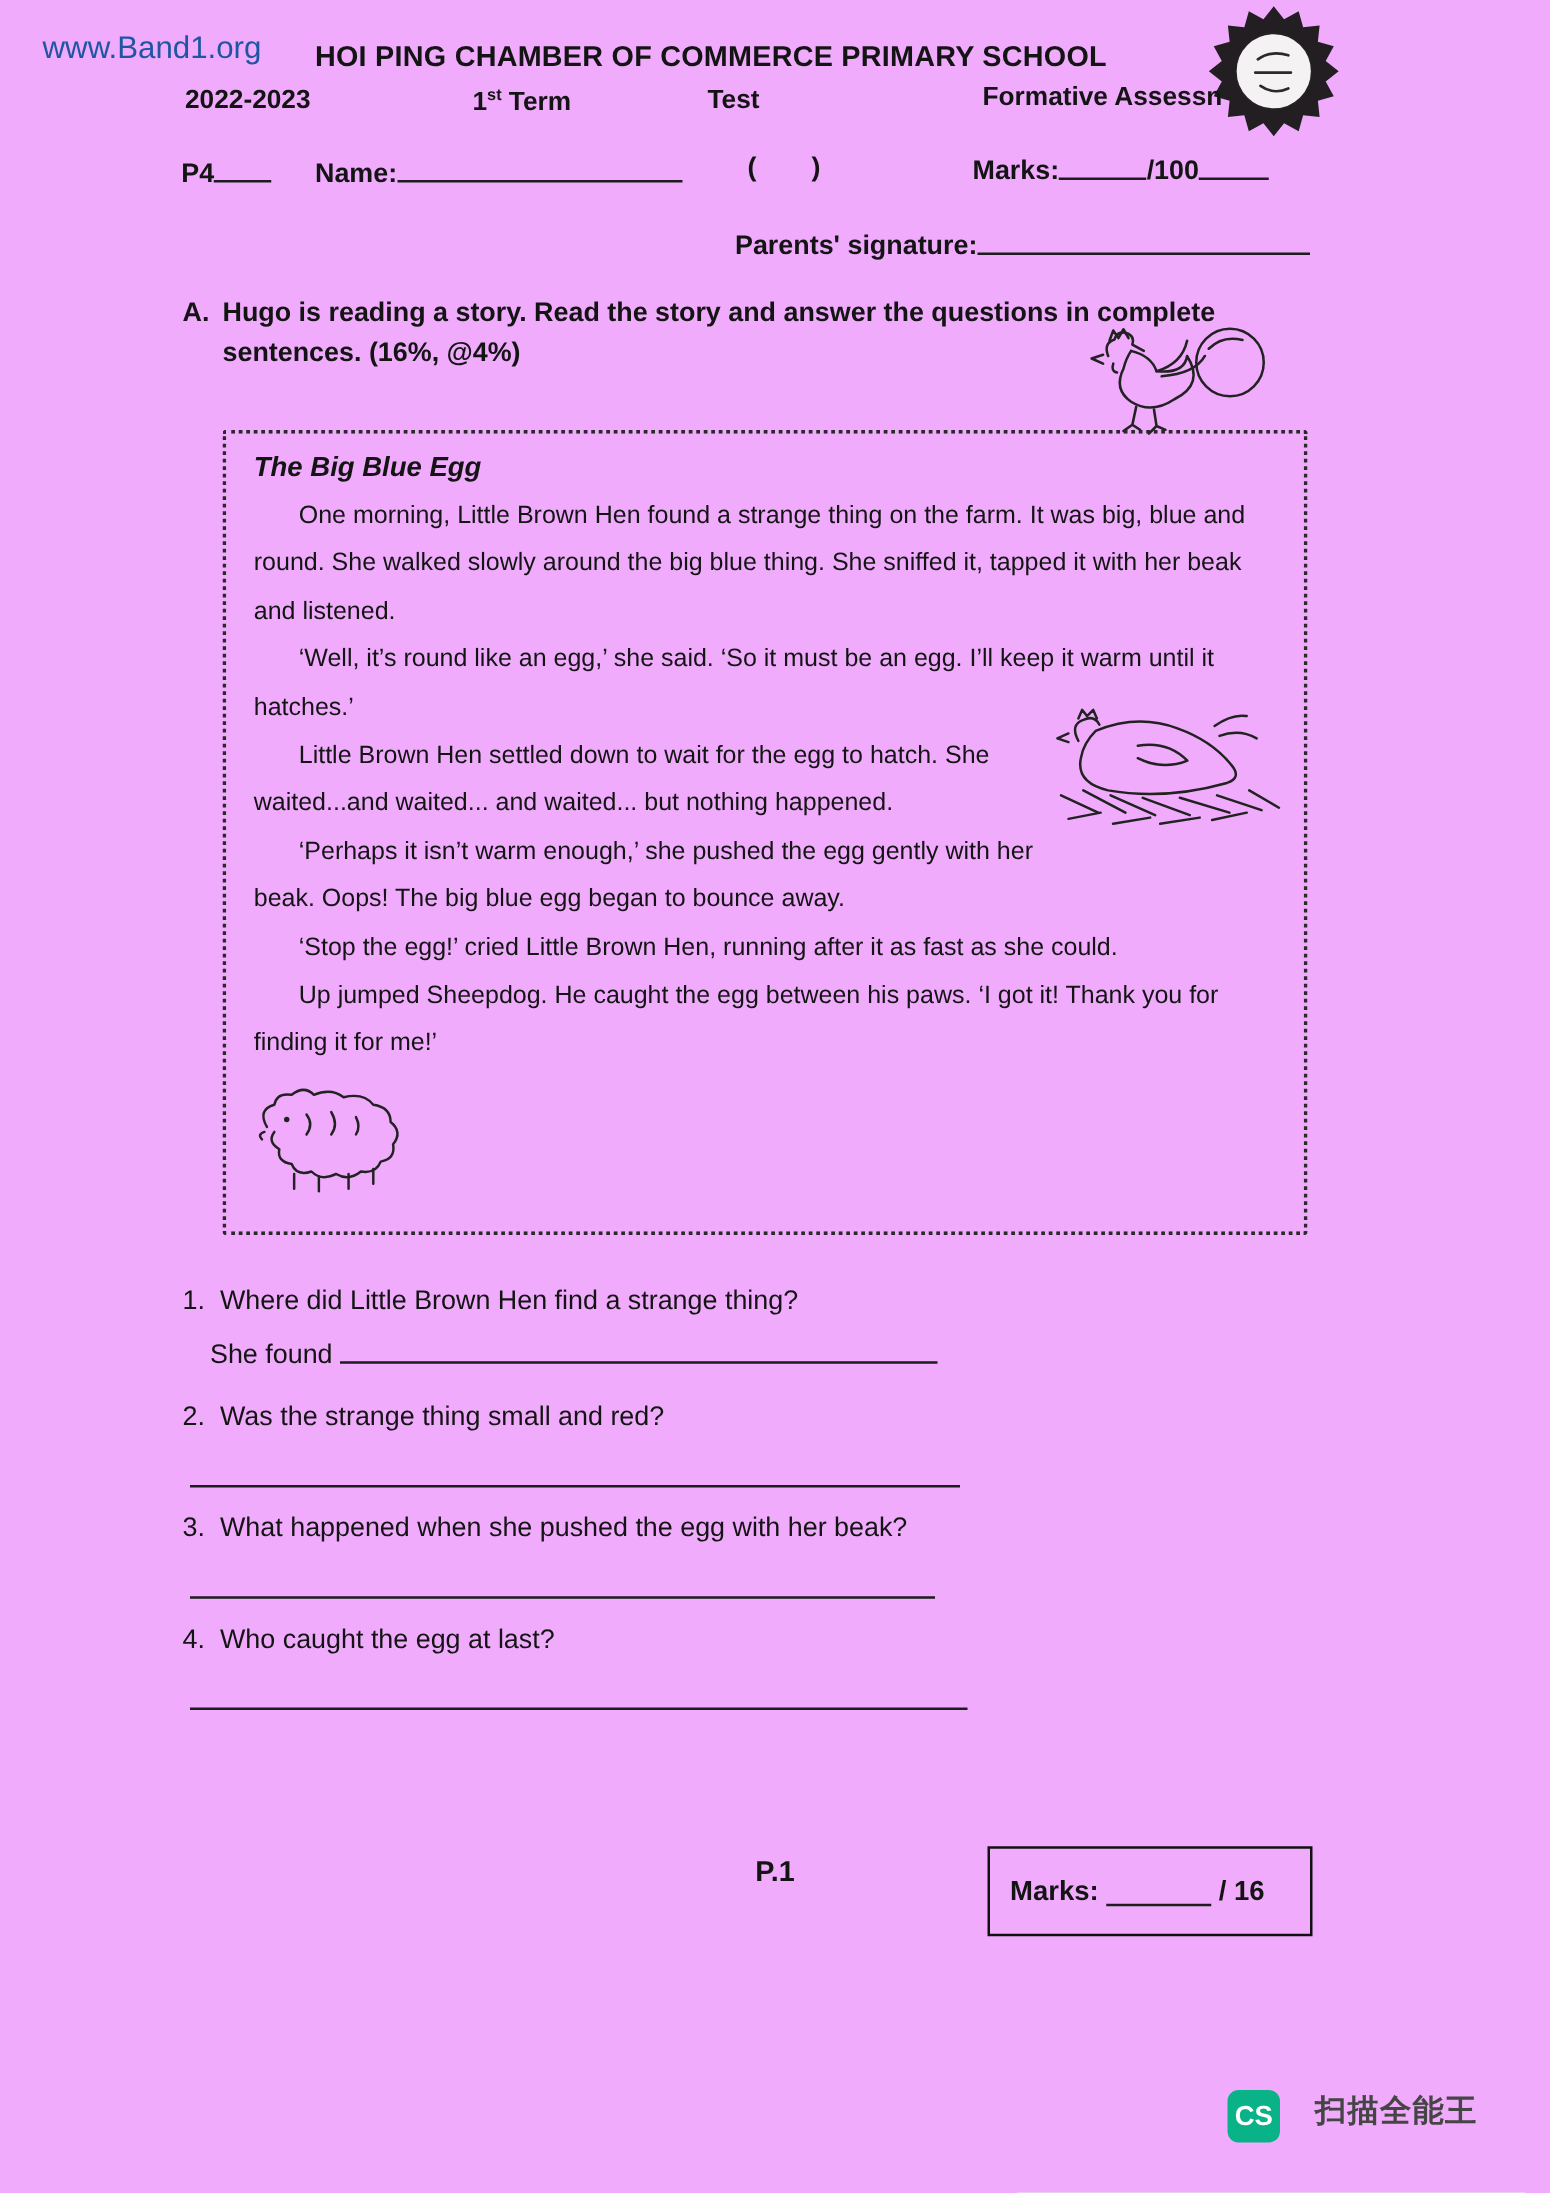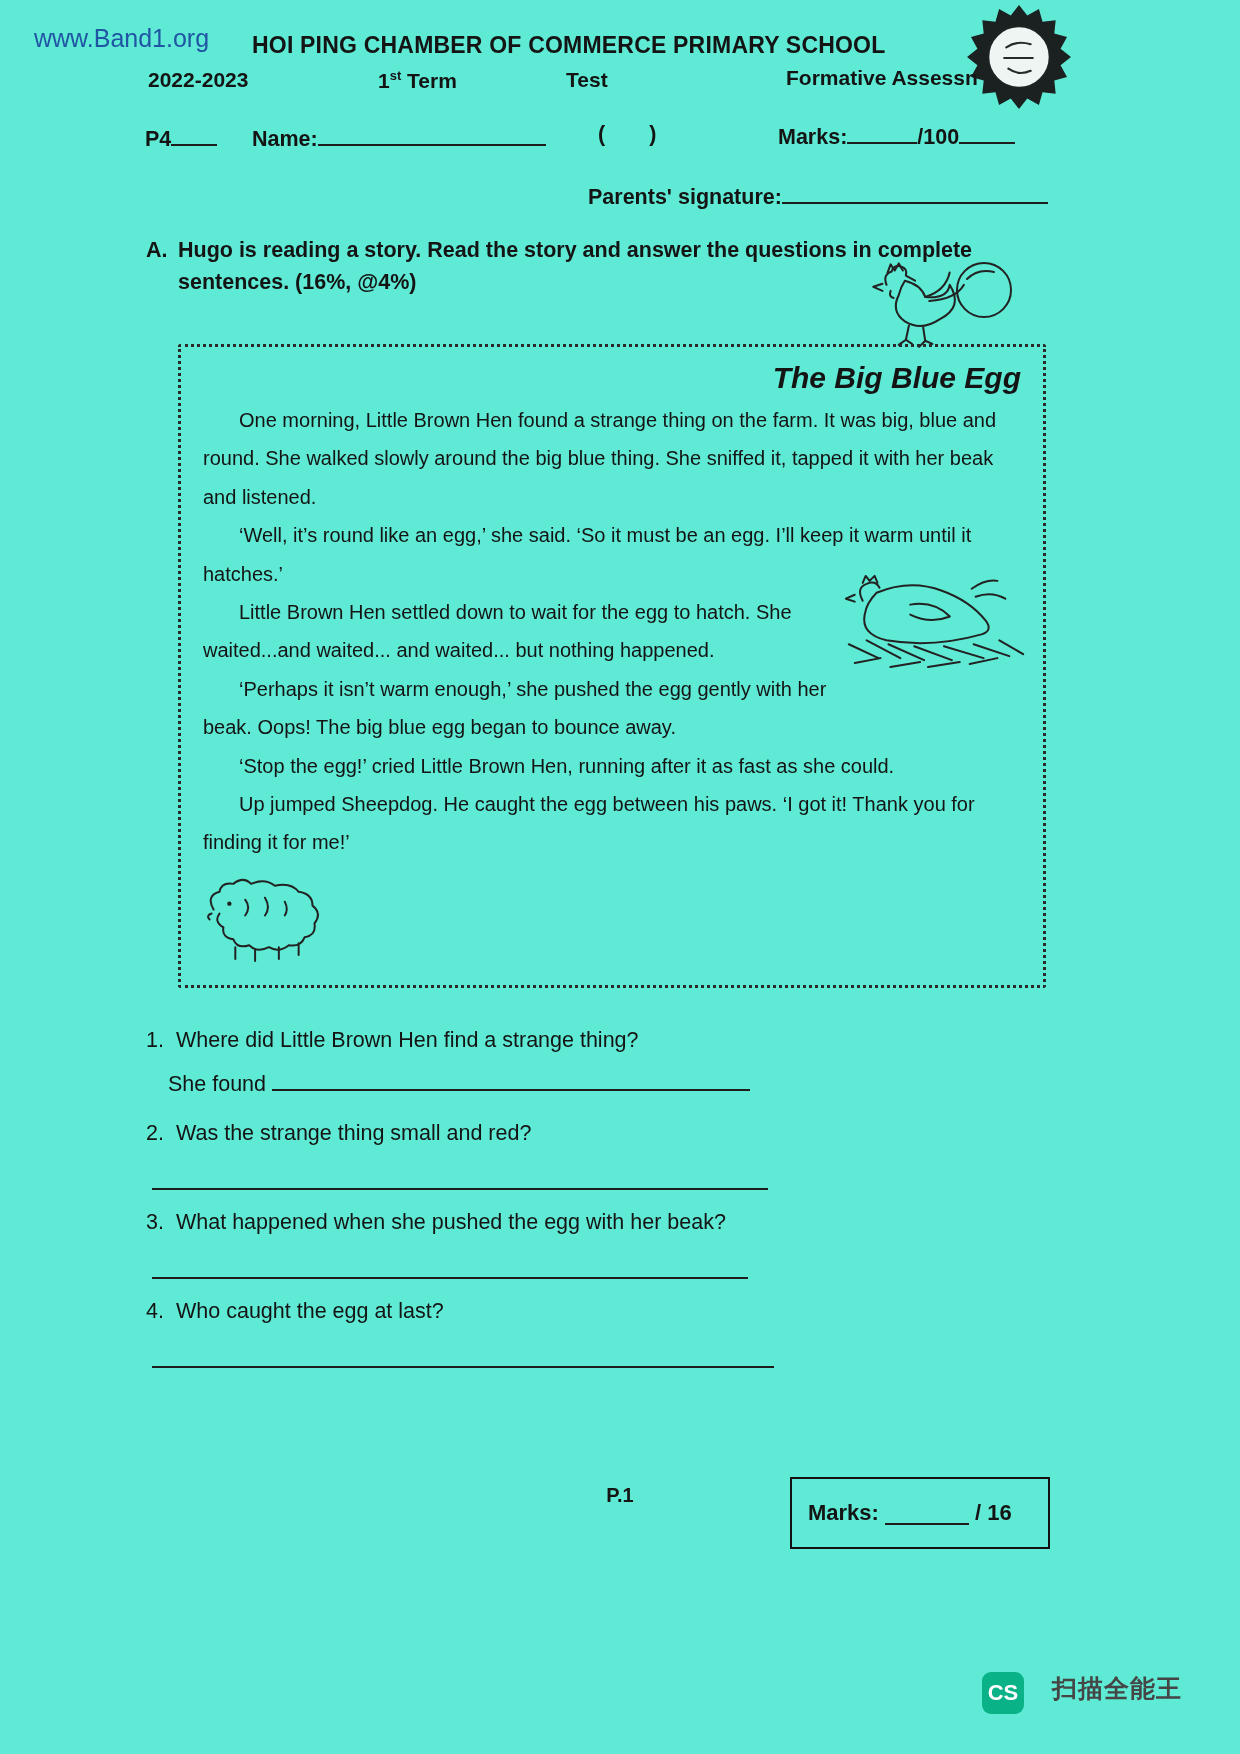--- a/index.html
+++ b/index.html
@@ -1,20 +1,20 @@
 <!DOCTYPE html>
 <html><head>
 <meta charset="utf-8">
 <style>
   html,body{margin:0;padding:0;background:#e9e9e9;}
   .page{
     position:relative;
     width:1240px;height:1754px;
     margin:0 auto;
-    background:#5eead4;
+    background:#f0abfc;
     font-family:"Liberation Sans", sans-serif;
     color:#141414;
     overflow:hidden;
   }
   .abs{position:absolute;}
   .line{display:inline-block;border-bottom:2.5px solid #1d1d1d;height:1em;vertical-align:baseline;}
 
   .band1{left:34px;top:24px;font-size:25px;color:#2055a4;}
   .school{left:252px;top:32px;font-size:23px;font-weight:bold;letter-spacing:.2px;}
   .hdr2{font-size:21px;font-weight:bold;}
@@ -37,33 +37,33 @@
   .secA .lab{width:32px;flex:0 0 32px;}
 
   .rooster{left:856px;top:246px;width:112px;height:102px;}
   .ball{left:952px;top:258px;width:64px;height:64px;}
 
   .storybox{
     left:178px;top:344px;width:818px;min-height:608px;
     border:3px dotted #2a2a2a;border-radius:3px;
     padding:12px 22px 18px;
   }
-  .story-title{text-align:right;font-style:italic;font-weight:bold;font-size:30px;margin:2px 0 6px;}
+  .story-title{text-align:left;font-style:italic;font-weight:bold;font-size:22px;margin:2px 0 6px;}
   .story-p{font-size:20px;line-height:1.92;margin:0;text-indent:36px;}
   .hen{float:right;width:192px;height:104px;margin:-26px -10px 2px 12px;}
   .dog{float:left;width:140px;height:94px;margin:8px 16px 2px -8px;}
 
   .questions{left:146px;top:1028px;width:950px;font-size:21.5px;}
   .q{margin:0 0 14px;display:flex;}
   .q .num{width:30px;flex:0 0 30px;}
   .ans{margin:2px 0 24px 22px;}
   .ans .line{width:478px;}
   .blank{display:block;margin:42px 0 20px 6px;width:616px;border-bottom:2.5px solid #1d1d1d;height:0;}
 
-  .pagenum{left:0;top:1484px;width:1240px;text-align:center;font-size:20px;font-weight:bold;}
+  .pagenum{left:0;top:1484px;width:1240px;text-align:center;font-size:23px;font-weight:bold;}
   .marksbox{
     left:790px;top:1477px;width:240px;height:68px;
     border:2.5px solid #111;display:flex;align-items:center;
     padding-left:16px;font-size:22px;font-weight:bold;gap:6px;
   }
   .marksbox .line{width:84px;}
 
   .scanner{left:982px;top:1672px;display:flex;align-items:flex-start;gap:28px;}
   .cs-logo{width:42px;height:42px;background:#0ab287;border-radius:9px;color:#fff;
     font-weight:bold;font-size:22px;display:flex;align-items:center;justify-content:center;}

